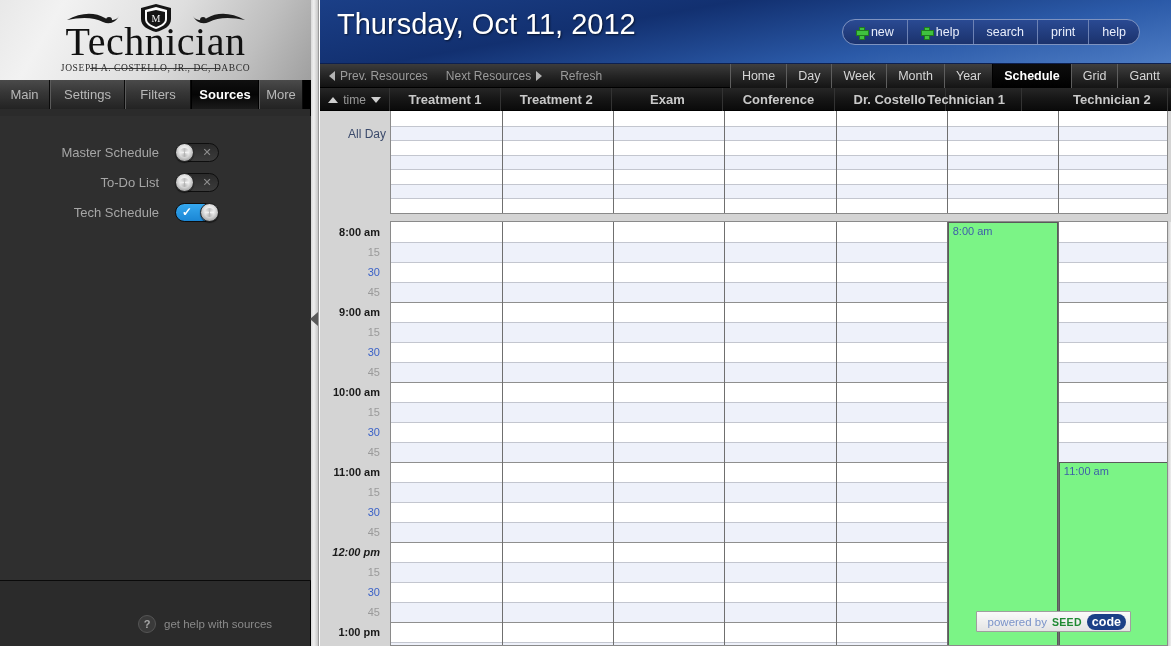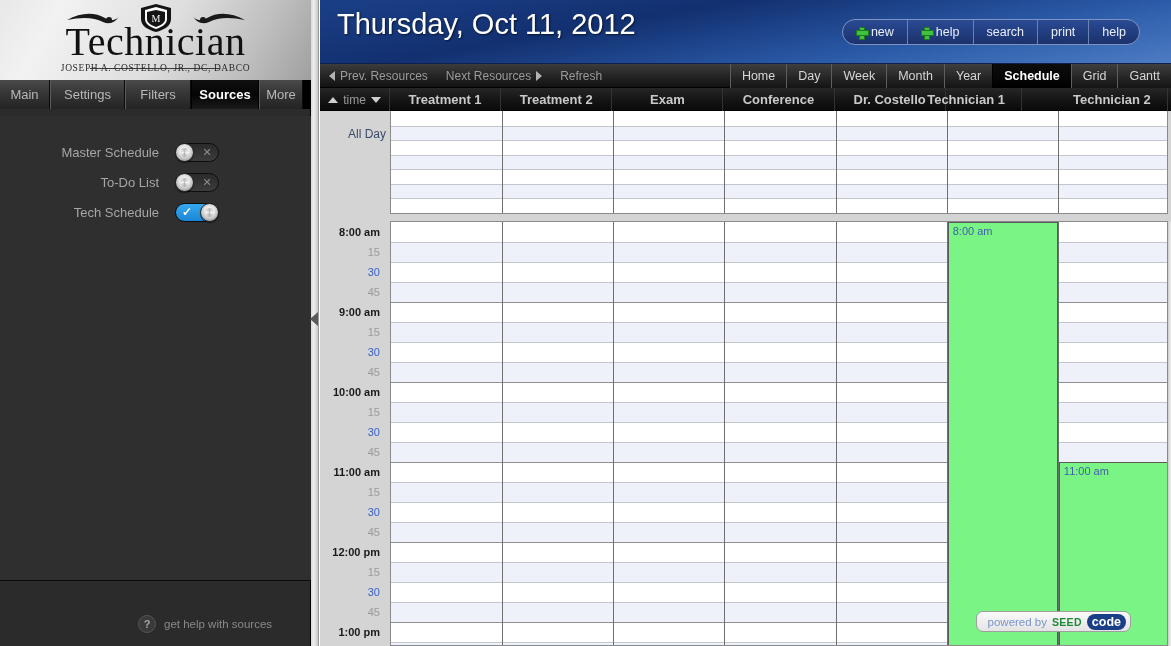--- a/index.html
+++ b/index.html
@@ -280,21 +280,21 @@
     overflow: hidden;
   }
   .event-label {
     font-size: 11px; color: #3f5fa8; padding: 2px 0 0 4px; white-space: nowrap;
   }
 
   #seedcode {
     position: absolute; right: 40px; bottom: 14px;
     display: flex; align-items: center; gap: 5px;
     background: linear-gradient(180deg,#fafafa,#e4e4e4);
-    border: 1px solid #9f9f9f; border-radius: 7px;
+    border: 1px solid #9f9f9f; border-radius: 1px;
     padding: 2px 4px 2px 11px; height: 21px;
     font-size: 11.5px;
   }
   #sc-powered { color: #7a93c9; }
   #sc-seed { color: #1f8a33; font-weight: bold; font-size: 10.5px; letter-spacing: .3px; }
   #sc-code {
     background: #1b3f87; color: #fff; font-weight: bold; font-size: 12.5px;
     padding: 1px 5px; border-radius: 9px;
   }
   #right-edge {
@@ -514,21 +514,21 @@
           <div class="tlabel q30" style="top: 121px;">30</div>
           <div class="tlabel q45" style="top: 141px;">45</div>
           <div class="tlabel hour" style="top: 161px;">10:00 am</div>
           <div class="tlabel q15" style="top: 181px;">15</div>
           <div class="tlabel q30" style="top: 201px;">30</div>
           <div class="tlabel q45" style="top: 221px;">45</div>
           <div class="tlabel hour" style="top: 241px;">11:00 am</div>
           <div class="tlabel q15" style="top: 261px;">15</div>
           <div class="tlabel q30" style="top: 281px;">30</div>
           <div class="tlabel q45" style="top: 301px;">45</div>
-          <div class="tlabel hour" style="top: 321px;">12:00 pm</div>
+          <div class="tlabel hour" style="top: 321px; font-style: italic;">12:00 pm</div>
           <div class="tlabel q15" style="top: 341px;">15</div>
           <div class="tlabel q30" style="top: 361px;">30</div>
           <div class="tlabel q45" style="top: 381px;">45</div>
           <div class="tlabel hour" style="top: 401px;">1:00 pm</div>
           <div class="tlabel q15" style="top: 421px;">15</div>
         </div>
       <div id="timed-grid">
           <div class="rowstripe plain" style="top: 0px;"></div>
           <div class="rowstripe alt" style="top: 20px;"></div>
           <div class="rowline" style="top: 20px;"></div>

